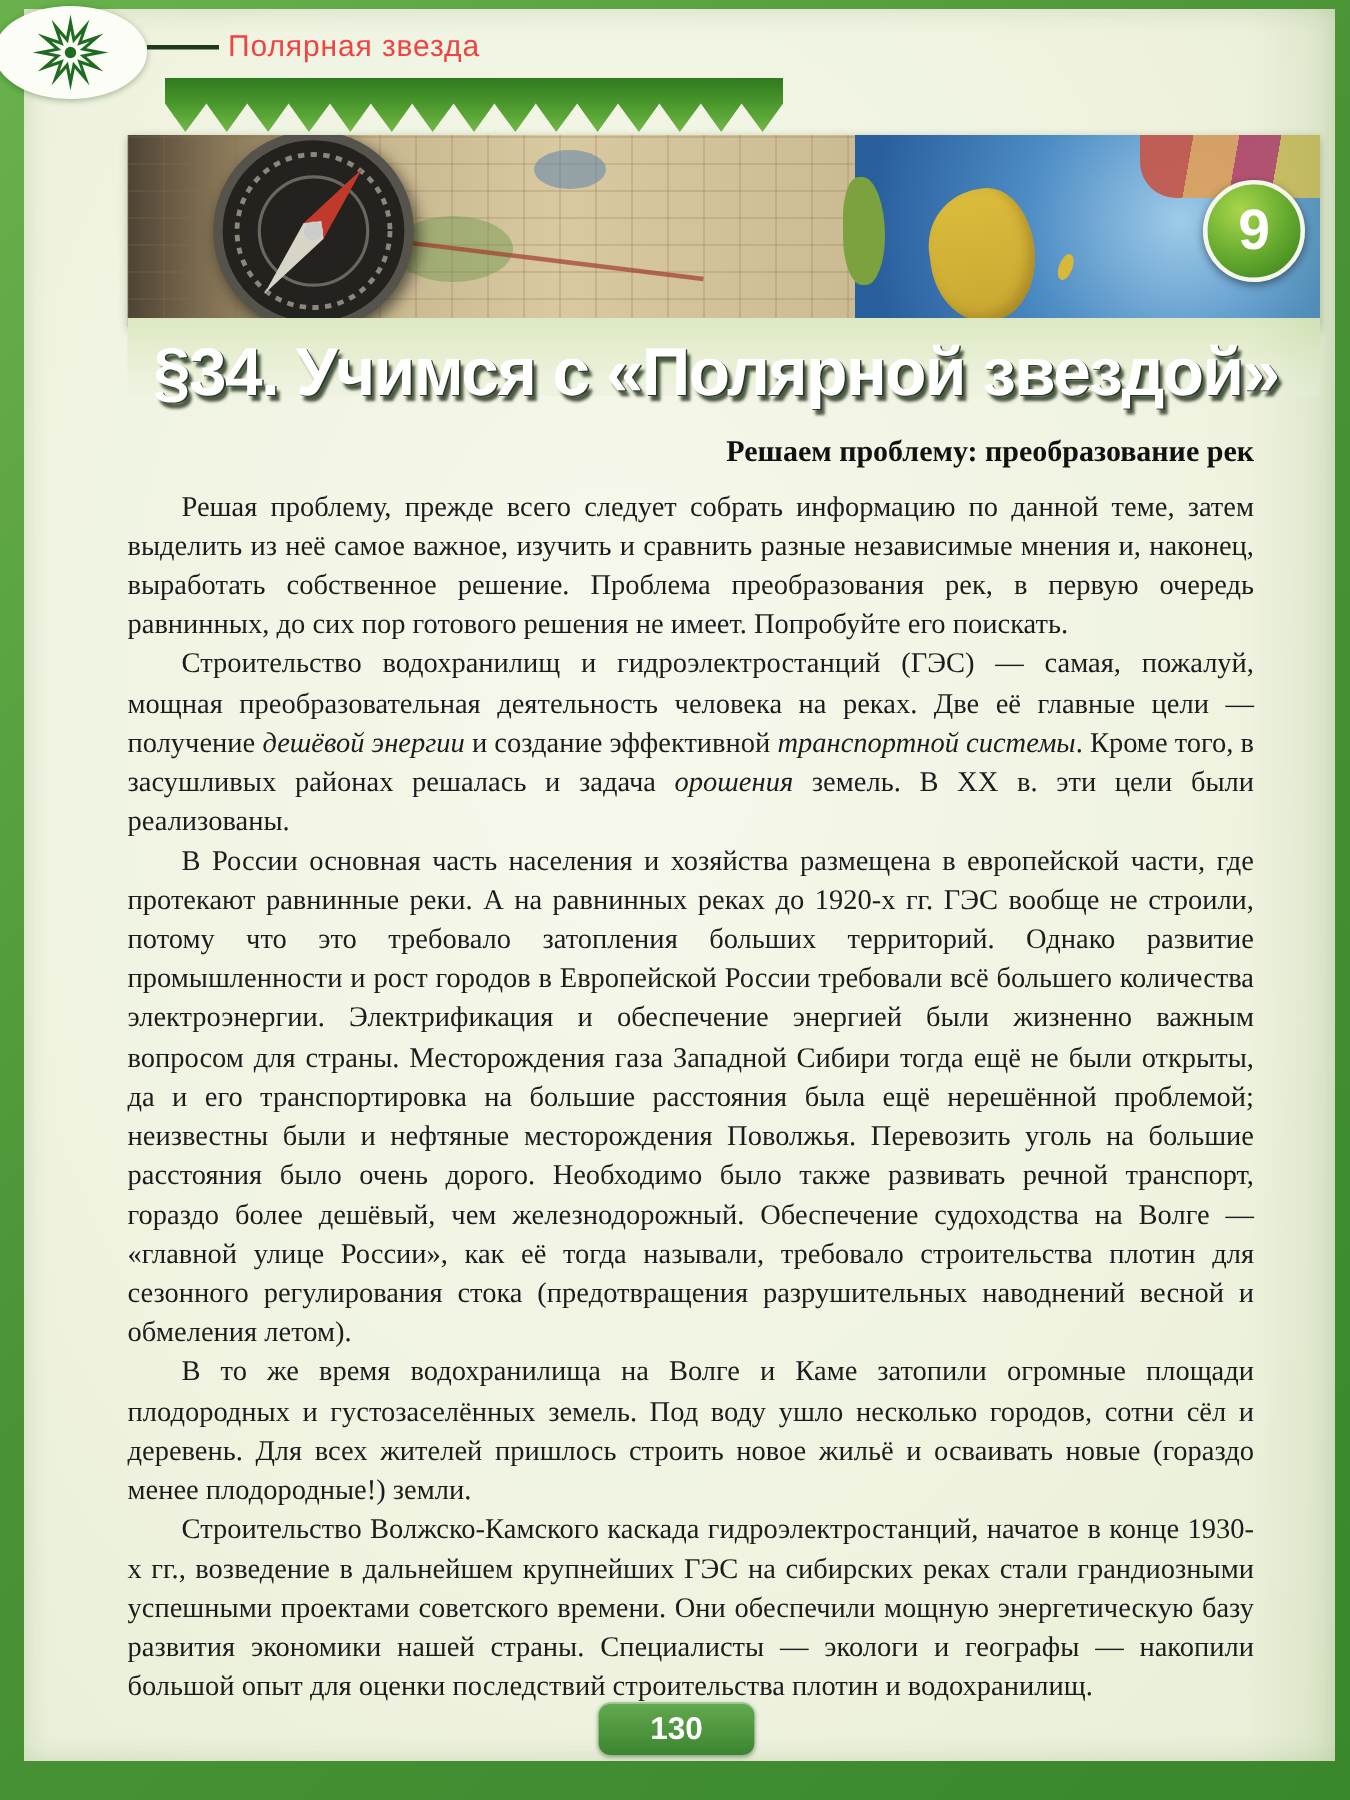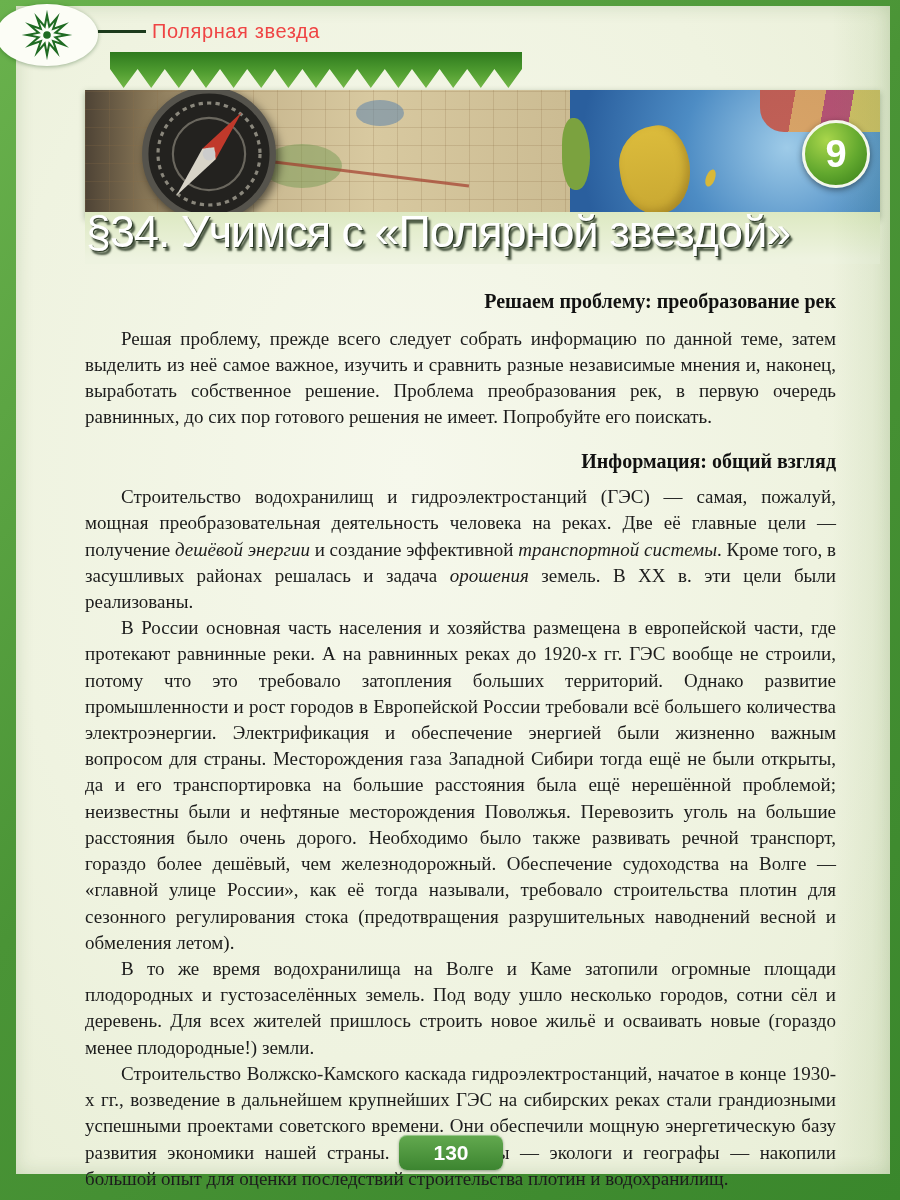--- a/index.html
+++ b/index.html
@@ -85,22 +85,22 @@
     border:3px solid #f4f7ea;box-shadow:0 2px 6px rgba(0,0,0,.45);
     display:flex;align-items:center;justify-content:center;z-index:6;
     color:#fff;font-family:"Liberation Sans",sans-serif;font-weight:bold;font-size:38px;
   }
   
   .title-band{
     position:absolute;left:69px;top:206px;width:795px;height:52px;
     background:linear-gradient(180deg,#dde9c2 0%,#eef3e0 90%);
   }
   .chapter-title{
-    position:absolute;left:70px;top:200px;margin:0;z-index:3;white-space:nowrap;
-    font-family:"Liberation Sans",sans-serif;font-weight:normal;font-size:45px;
+    position:absolute;left:70px;top:200px;margin:16px;z-index:3;white-space:nowrap;
+    font-family:"Liberation Sans",sans-serif;font-weight:bold;font-size:45px;
     letter-spacing:-1px;color:#ffffff;
     text-shadow:3px 4px 2px rgba(35,50,30,.8), 1px 1px 0 rgba(35,50,30,.9);
   }
   
   .content{
     position:absolute;left:69px;top:282px;width:751px;
     color:#1c1c1c;font-size:19px;line-height:1.38;
   }
   .content h2{
     font-family:"Liberation Serif",serif;font-size:20px;font-weight:bold;
@@ -151,21 +151,20 @@
   <div class="chapter-badge">
     <span>9</span>
   </div>
 
   <div class="title-band"></div>
   <h1 class="chapter-title">§34. Учимся с «Полярной звездой»</h1>
 
   <div class="content">
     <h2>Решаем проблему: преобразование рек</h2>
     <p class="para">Решая проблему, прежде всего следует собрать информацию по данной теме, затем выделить из неё самое важное, изучить и сравнить разные независимые мнения и, наконец, выработать собственное решение. Проблема преобразования рек, в первую очередь равнинных, до сих пор готового решения не имеет. Попробуйте его поискать.</p>
-    <h2 class="spaced">Информация: общий взгляд</h2>
     <p class="para"><span>Строительство водохранилищ и гидроэлектростанций (ГЭС) — самая, пожалуй, мощная преобразовательная деятельность человека на реках. Две её главные цели — получение </span><em>дешёвой энергии</em><span> и создание эффективной </span><em>транспортной системы</em><span>. Кроме того, в засушливых районах решалась и задача </span><em>орошения</em><span> земель. В XX в. эти цели были реализованы.</span></p>
     <p class="para">В России основная часть населения и хозяйства размещена в европейской части, где протекают равнинные реки. А на равнинных реках до 1920-х гг. ГЭС вообще не строили, потому что это требовало затопления больших территорий. Однако развитие промышленности и рост городов в Европейской России требовали всё большего количества электроэнергии. Электрификация и обеспечение энергией были жизненно важным вопросом для страны. Месторождения газа Западной Сибири тогда ещё не были открыты, да и его транспортировка на большие расстояния была ещё нерешённой проблемой; неизвестны были и нефтяные месторождения Поволжья. Перевозить уголь на большие расстояния было очень дорого. Необходимо было также развивать речной транспорт, гораздо более дешёвый, чем железнодорожный. Обеспечение судоходства на Волге — «главной улице России», как её тогда называли, требовало строительства плотин для сезонного регулирования стока (предотвращения разрушительных наводнений весной и обмеления летом).</p>
     <p class="para">В то же время водохранилища на Волге и Каме затопили огромные площади плодородных и густозаселённых земель. Под воду ушло несколько городов, сотни сёл и деревень. Для всех жителей пришлось строить новое жильё и осваивать новые (гораздо менее плодородные!) земли.</p>
     <p class="para">Строительство Волжско-Камского каскада гидроэлектростанций, начатое в конце 1930-х гг., возведение в дальнейшем крупнейших ГЭС на сибирских реках стали грандиозными успешными проектами советского времени. Они обеспечили мощную энергетическую базу развития экономики нашей страны. Специалисты — экологи и географы — накопили большой опыт для оценки последствий строительства плотин и водохранилищ.</p>
   </div>
 
   <div class="page-number">
     <span>130</span>
   </div>
 </div>

